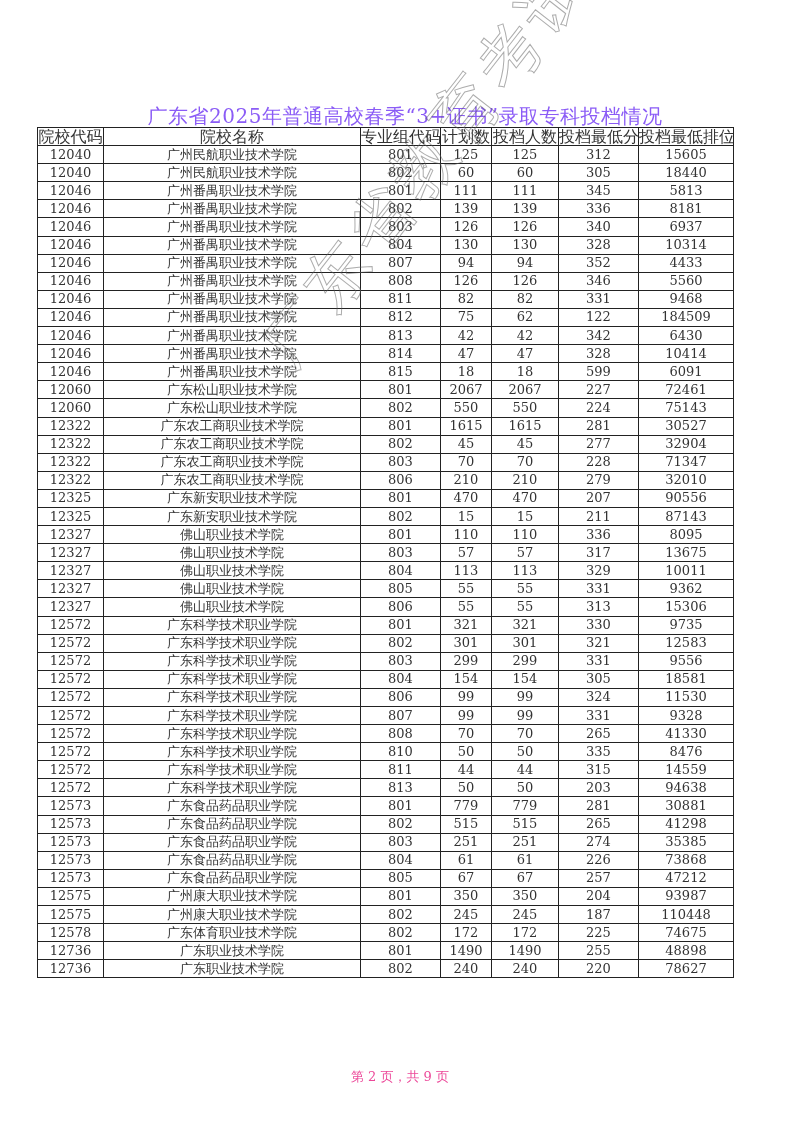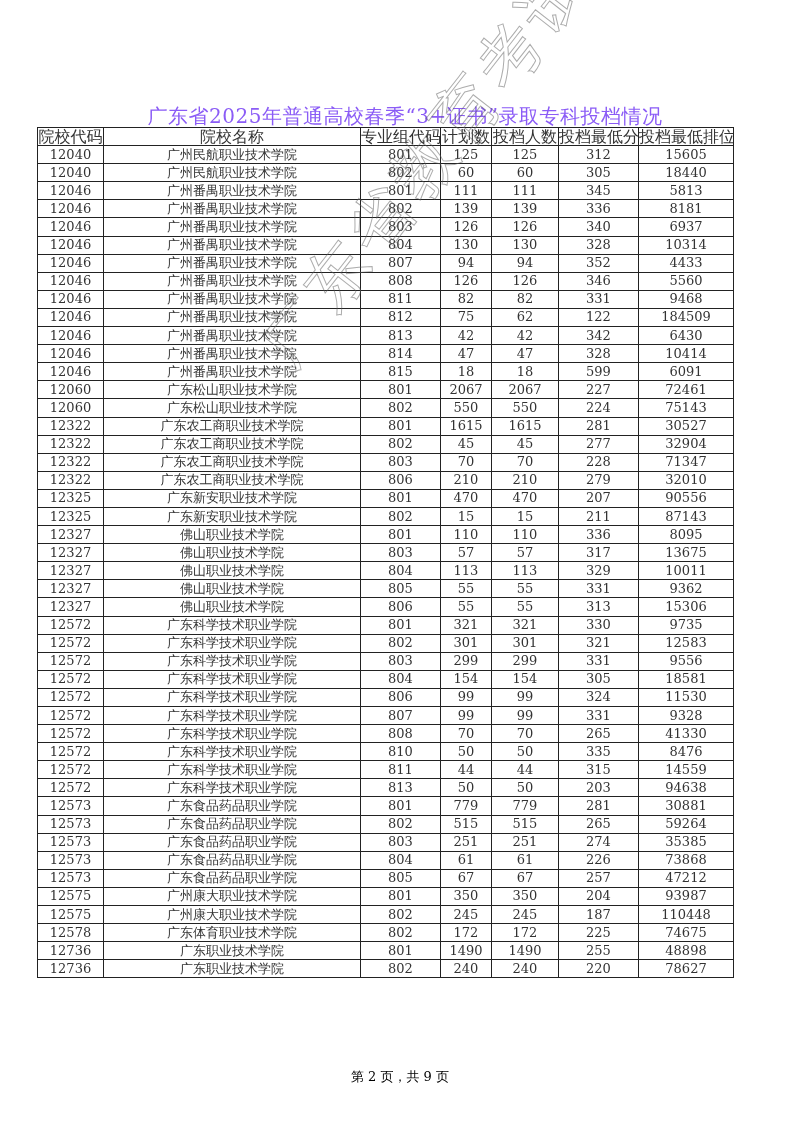--- a/index.html
+++ b/index.html
@@ -12,21 +12,21 @@
   table.data th, table.data td { border: 1.5px solid #222; padding: 0; height: 16.6px;
                line-height: 16px; text-align: center; white-space: nowrap; overflow: hidden;
                font-weight: normal; color: #333; }
   table.data th { font-size: 16px; height: 17px; }
   table.data tr { height: 18.1px; }
   .watermark { position: absolute; left: 240px; top: 330px; font-size: 64px; color: rgba(90,90,90,0.35);
                transform: rotate(-52deg); transform-origin: left top; white-space: nowrap;
                letter-spacing: 6px; pointer-events: none; font-family: "DejaVu Sans", sans-serif;
                -webkit-text-stroke: 1px rgba(90,90,90,0.5); color: transparent; }
   .footer { position: absolute; top: 1068px; left: 0; width: 800px; text-align: center;
-            font-size: 13px; color: #000000; }
+            font-size: 13px; color: #ec4899; }
 </style>
 </head>
 <body>
 
 <div class="title">广东省2025年普通高校春季“3+证书”录取专科投档情况</div>
 
 <table class="data">
   <colgroup>
     <col style="width:66px">
       <col style="width:257px">
@@ -381,21 +381,21 @@
         <td>281</td>
         <td>30881</td>
       </tr>
       <tr>
         <td>12573</td>
         <td>广东食品药品职业学院</td>
         <td>802</td>
         <td>515</td>
         <td>515</td>
         <td>265</td>
-        <td>59264</td>
+        <td>41298</td>
       </tr>
       <tr>
         <td>12573</td>
         <td>广东食品药品职业学院</td>
         <td>803</td>
         <td>251</td>
         <td>251</td>
         <td>274</td>
         <td>35385</td>
       </tr>

